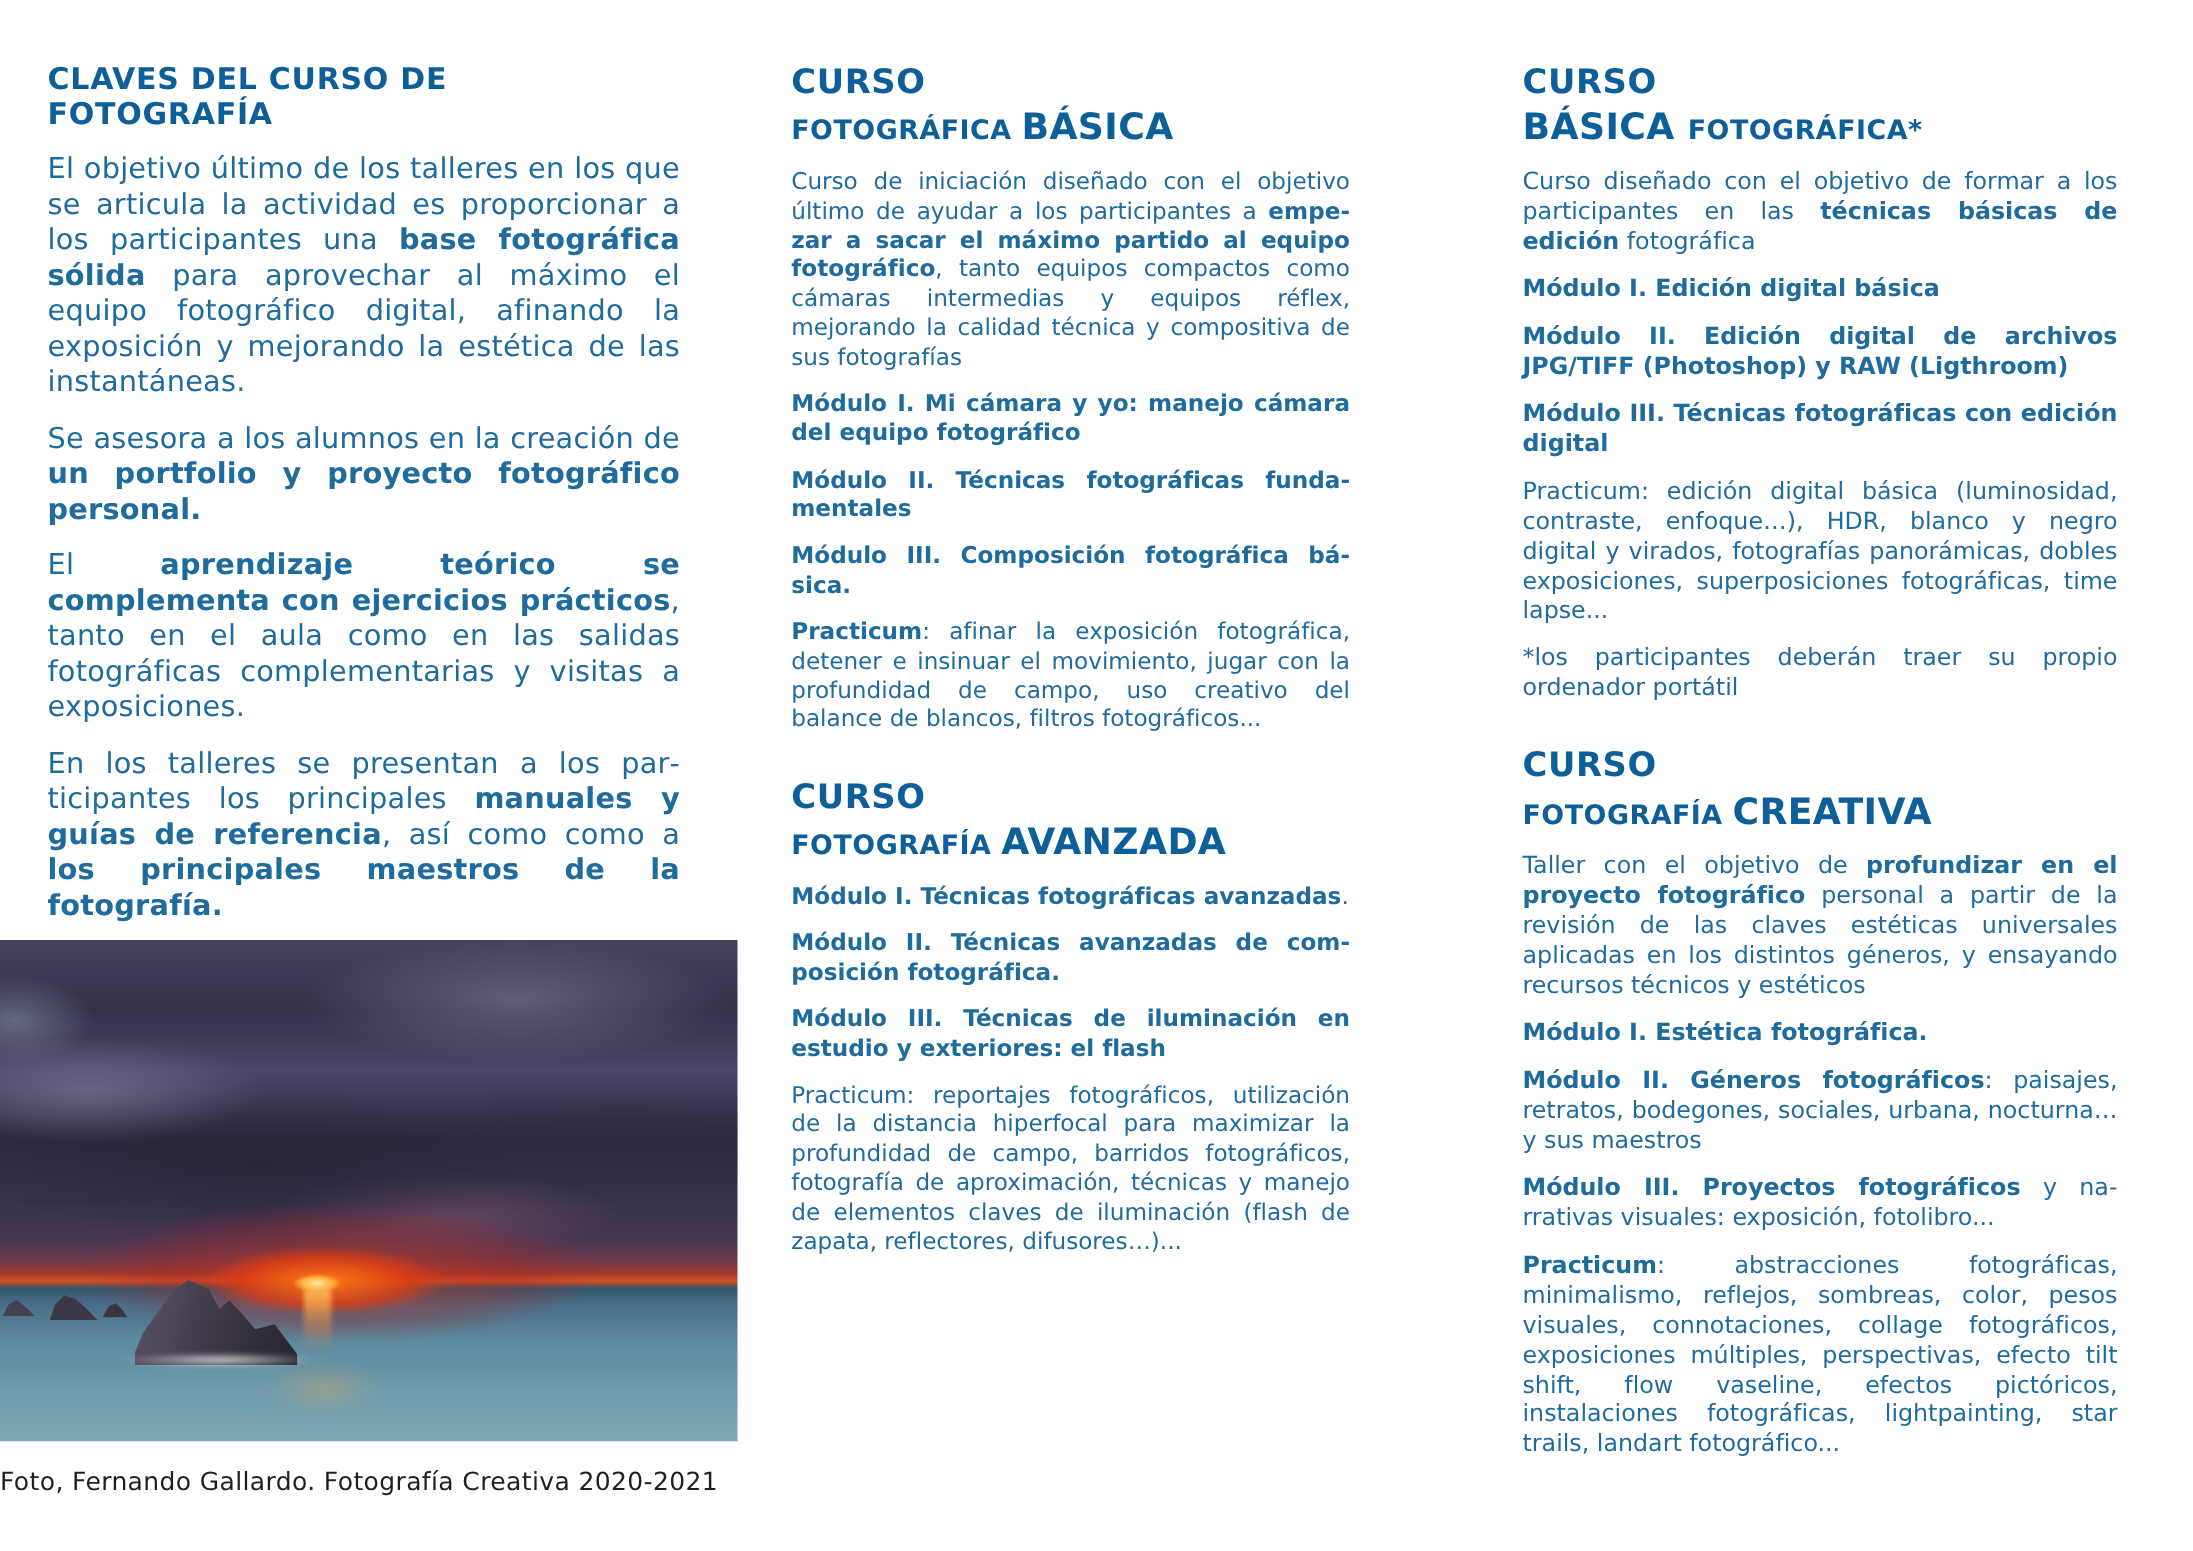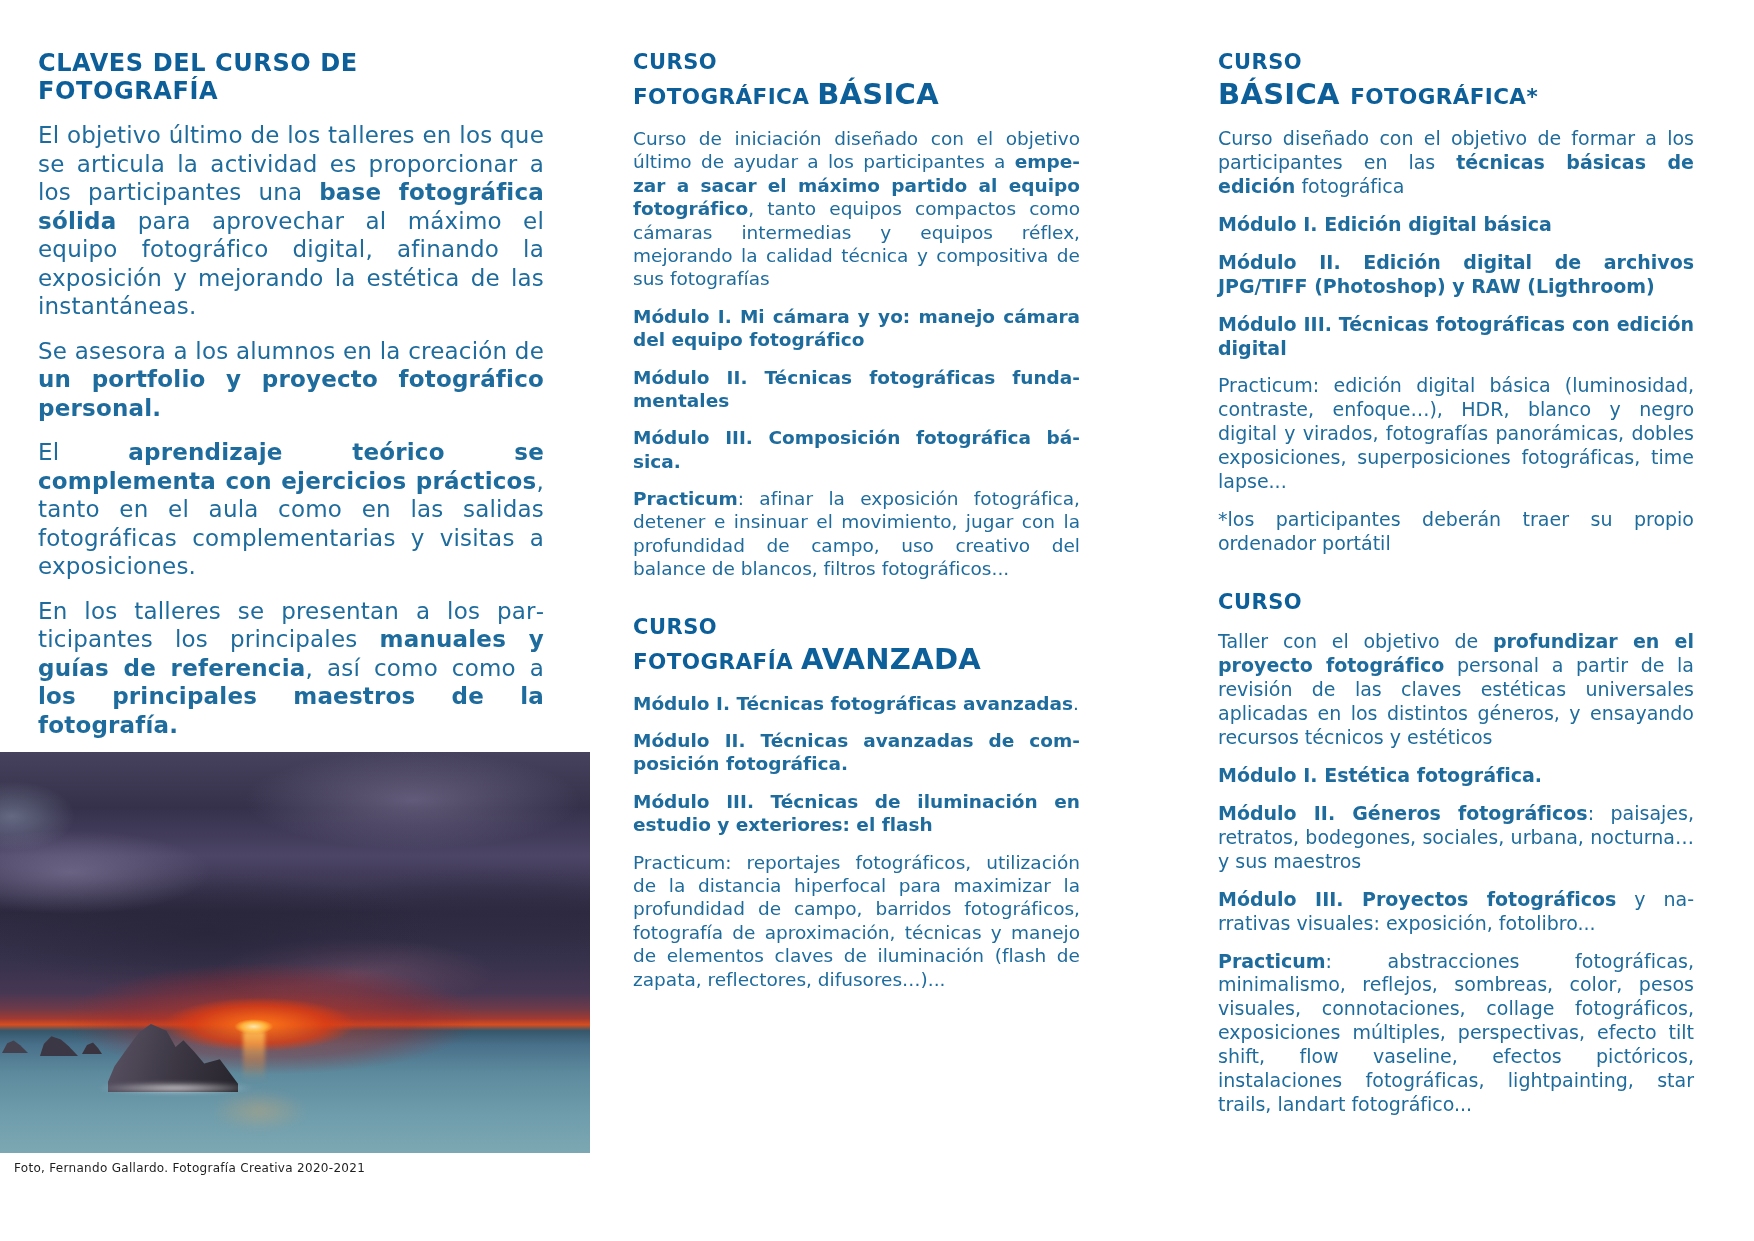--- a/index.html
+++ b/index.html
@@ -25,21 +25,21 @@
   .col1 h1{
     font-size:24px;font-weight:bold;color:var(--heading-text);
     margin:0 0 16px 0;letter-spacing:0.6px;text-align:left;line-height:1.15;
   }
   .col1 p{margin:0 0 16px 0;}
 
   
   .col2{left:633px;top:50px;width:447px;font-size:18.5px;line-height:1.265;}
   .col3{left:1218px;top:50px;width:476px;font-size:19px;line-height:1.26;}
   .course-head{margin:0 0 15px 0;text-align:left;}
-  .kicker{font-weight:bold;font-size:21px;color:var(--heading-text);letter-spacing:0.5px;line-height:1.2;}
+  .kicker{font-weight:bold;font-size:27px;color:var(--heading-text);letter-spacing:0.5px;line-height:1.2;}
   .course-title{font-weight:bold;color:var(--heading-text);line-height:1.2;margin-top:2px;}
   .t-small{font-size:21.5px;letter-spacing:0.4px;}
   .t-big{font-size:29px;letter-spacing:0.3px;}
   .course + .course{margin-top:34px;display:block;}
   .course{display:block;}
 
   
   .photo-fig{position:absolute;left:0;top:752px;margin:0;width:590px;}
   .photo{
     position:relative;width:590px;height:401px;overflow:hidden;
@@ -85,21 +85,21 @@
     position:absolute;left:243px;top:279px;width:22px;height:50px;
     background:linear-gradient(180deg,rgba(255,200,90,0.85),rgba(255,150,60,0.35) 60%,rgba(255,150,60,0));
     filter:blur(2px);
   }
   .reflect2{
     position:absolute;left:212px;top:338px;width:95px;height:42px;
     background:radial-gradient(ellipse,rgba(240,170,90,0.30),rgba(240,170,90,0) 70%);
     filter:blur(3px);
   }
   .caption{
-    font-size:12px;color:var(--caption-text);margin-top:8px;padding-left:14px;
+    font-size:20px;color:var(--caption-text);margin-top:20px;padding-left:0;
     text-align:left;line-height:1.2;letter-spacing:0.3px;
   }
 </style>
 </head>
 <body>
 
 <div>
 
   <section class="col col1">
     <h1>CLAVES DEL CURSO DE FOTOGRAFÍA</h1>
@@ -142,20 +142,21 @@
       <p><span>Curso diseñado con el objetivo de formar a los participantes en las </span><span class="b">técnicas básicas de edición</span><span> fotográfica</span></p>
       <p><span class="b">Módulo I. Edición digital básica</span></p>
       <p><span class="b">Módulo II. Edición digital de archivos JPG/TIFF (Photoshop) y RAW (Ligthroom)</span></p>
       <p><span class="b">Módulo III. Técnicas fotográficas con edición digital</span></p>
       <p><span>Practicum: edición digital básica (luminosidad, contraste, enfoque…), HDR, blanco y negro digital y virados, fotografías panorámicas, dobles exposiciones, superpo­siciones fotográficas, time lapse...</span></p>
       <p><span>*los participantes deberán traer su propio ordenador portátil</span></p>
     </div>
     <div class="course">
       <header class="course-head">
         <div class="kicker">CURSO</div>
+        <div class="course-title"><span class="t-small">FOTOGRAFÍA </span><span class="t-big">CREATIVA</span></div>
       </header>
       <p><span>Taller con el objetivo de </span><span class="b">profundizar en el proyecto fotográfico</span><span> personal a partir de la revisión de las claves estéticas univer­sales aplicadas en los distintos géneros, y ensayando recursos técnicos y estéticos</span></p>
       <p><span class="b">Módulo I. Estética fotográfica.</span></p>
       <p><span class="b">Módulo II. Géneros fotográficos</span><span>: paisa­jes, retratos, bodegones, sociales, urbana, nocturna…y sus maestros</span></p>
       <p><span class="b">Módulo III. Proyectos fotográficos</span><span> y na­rrativas visuales: exposición, fotolibro...</span></p>
       <p><span class="b">Practicum</span><span>: abstracciones fotográficas, minimalismo, reflejos, sombreas, color, pe­sos visuales, connotaciones, collage fotográ­ficos, exposiciones múltiples, perspectivas, efecto tilt shift, flow vaseline, efectos pictó­ricos, instalaciones fotográficas, lightpain­ting, star trails, landart fotográfico...</span></p>
     </div>
   </section>
 
   <figure class="photo-fig">

